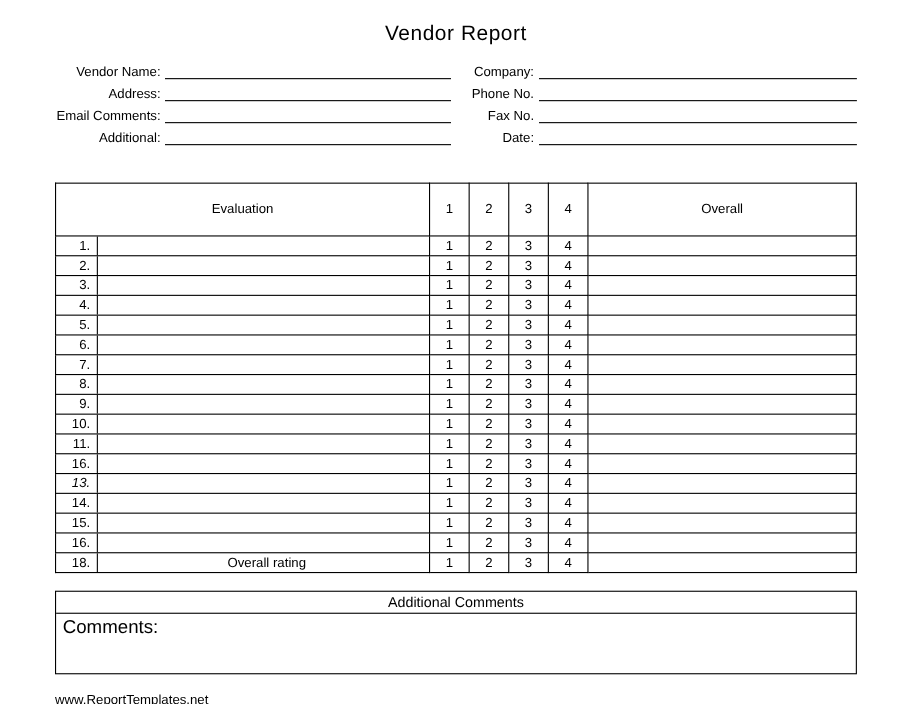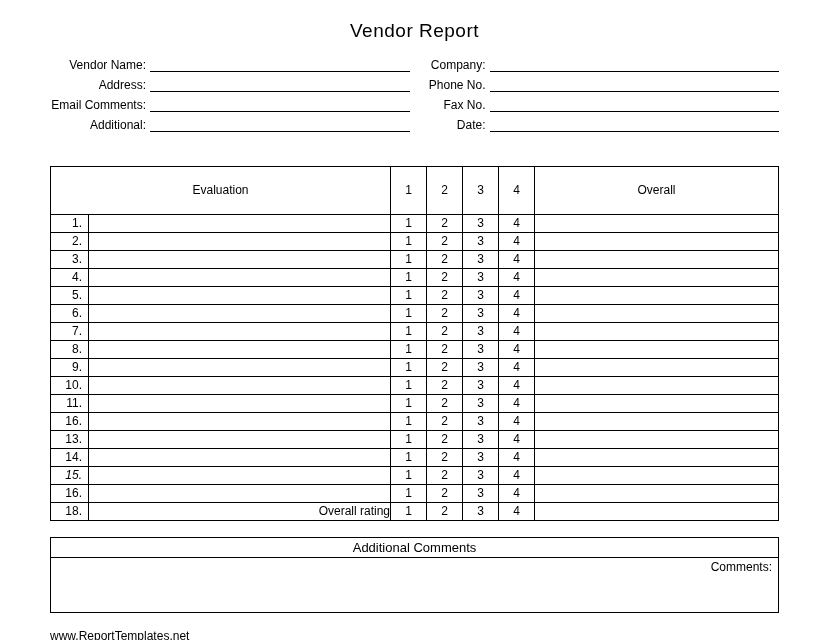--- a/index.html
+++ b/index.html
@@ -66,21 +66,21 @@
   .col-eval { width: 340px; }
   .col-rating { width: 36px; }
   .col-comments { width: auto; }
   .row-num {
     width: 38px;
     border-right: 1px solid #000;
     text-align: right;
     padding-right: 6px;
   }
   .row-label {
-    text-align: right;
+    text-align: center;
     padding-left: 6px;
   }
   .eval-cell-inner {
     display: flex;
     height: 100%;
   }
   .eval-cell-inner .row-num { flex: 0 0 38px; }
   .eval-cell-inner .row-label { flex: 1; }
   .addl-box {
     border: 1px solid #000;
@@ -88,22 +88,22 @@
   }
   .addl-header {
     text-align: center;
     border-bottom: 1px solid #000;
     padding: 2px 0;
     font-size: 13px;
   }
   .addl-body {
     height: 54px;
     padding: 2px 6px;
-    font-size: 12px;
-    text-align: right;
+    font-size: 17px;
+    text-align: left;
   }
   .footer {
     text-align: left;
     font-size: 12px;
     margin-top: 16px;
     text-decoration: underline;
   }
 </style>
 </head>
 <body>
@@ -311,21 +311,21 @@
             <div class="row-label"></div>
           </div>
         </td>
         <td>1</td>
         <td>2</td>
         <td>3</td>
         <td>4</td>
         <td style="text-align: left; padding-left: 4px;"></td>
       </tr>
       <tr>
-        <td style="padding: 0px;">
+        <td style="padding: 0px; font-style: italic;">
           <div class="eval-cell-inner">
             <div class="row-num">13.</div>
             <div class="row-label"></div>
           </div>
         </td>
         <td>1</td>
         <td>2</td>
         <td>3</td>
         <td>4</td>
         <td style="text-align: left; padding-left: 4px;"></td>
@@ -337,21 +337,21 @@
             <div class="row-label"></div>
           </div>
         </td>
         <td>1</td>
         <td>2</td>
         <td>3</td>
         <td>4</td>
         <td style="text-align: left; padding-left: 4px;"></td>
       </tr>
       <tr>
-        <td style="padding: 0px; font-style: italic;">
+        <td style="padding: 0px;">
           <div class="eval-cell-inner">
             <div class="row-num">15.</div>
             <div class="row-label"></div>
           </div>
         </td>
         <td>1</td>
         <td>2</td>
         <td>3</td>
         <td>4</td>
         <td style="text-align: left; padding-left: 4px;"></td>

